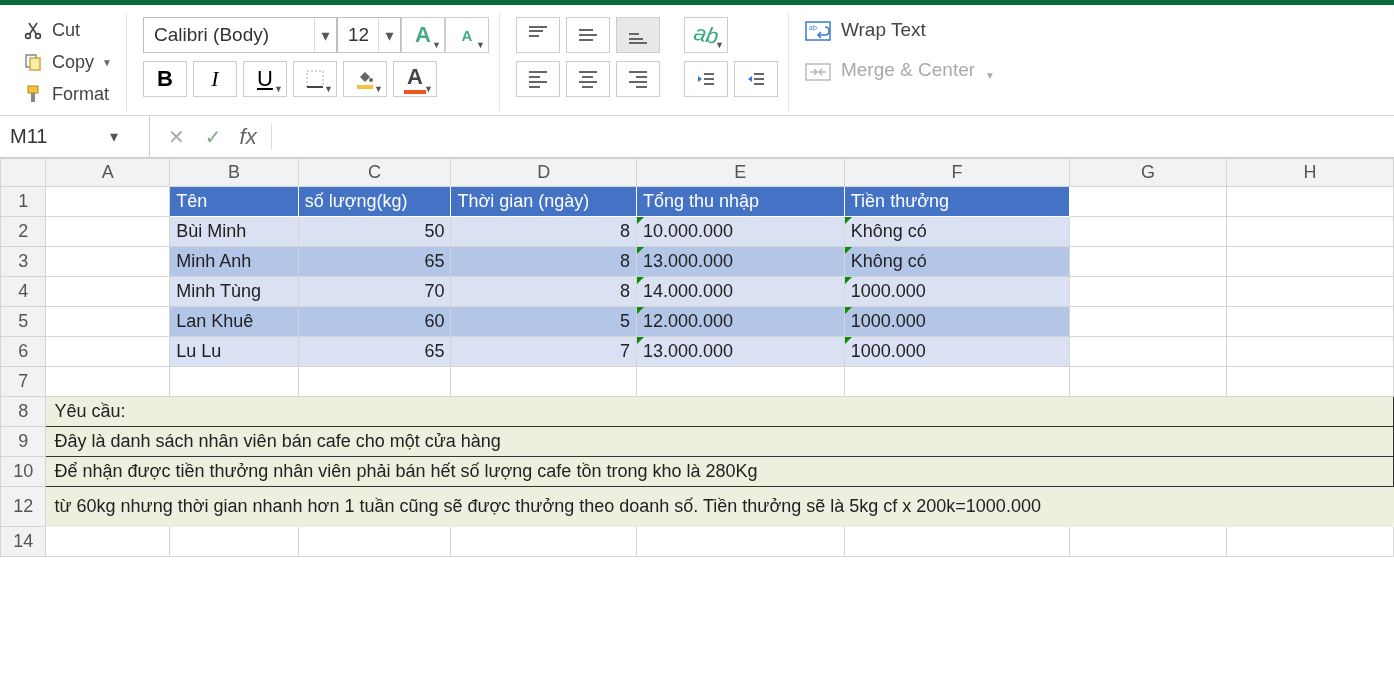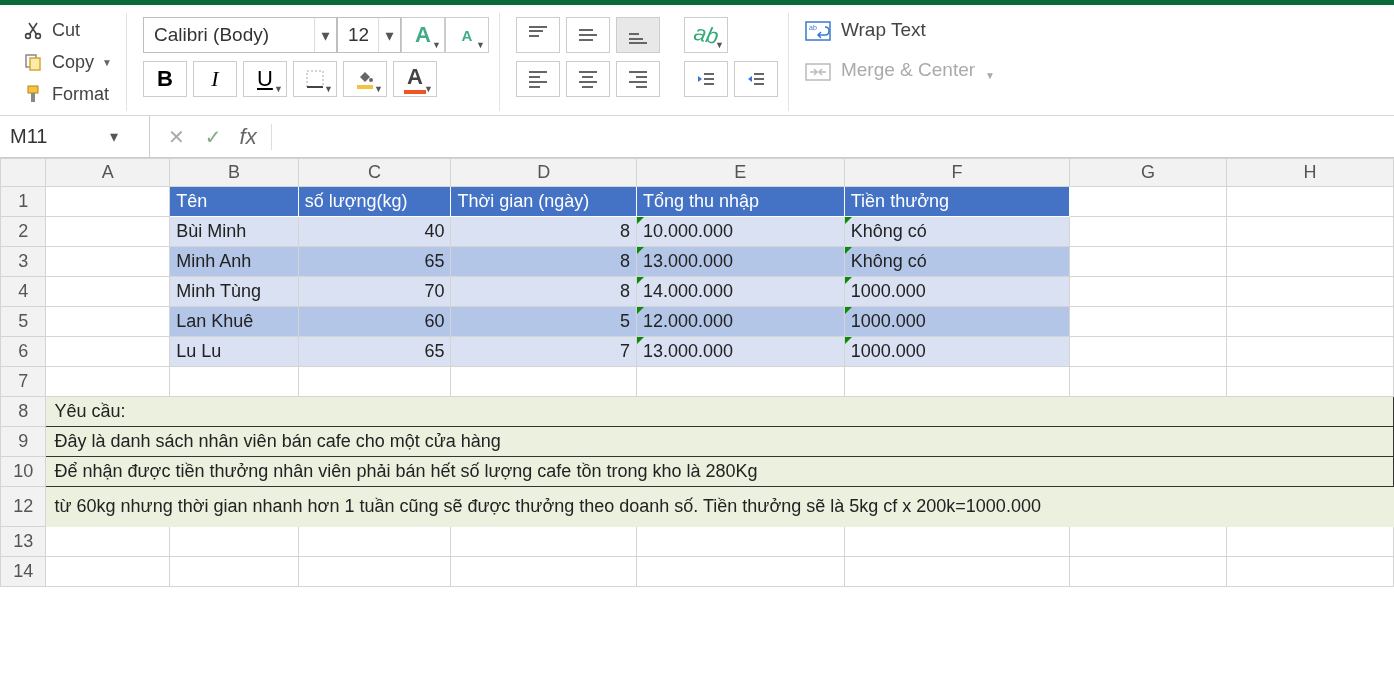--- a/index.html
+++ b/index.html
@@ -295,21 +295,21 @@
           <td class="hdr">Thời gian (ngày)</td>
           <td class="hdr">Tổng thu nhập</td>
           <td class="hdr">Tiền thưởng</td>
           <td class=""></td>
           <td class=""></td>
         </tr>
         <tr>
           <th>2</th>
           <td class=""></td>
           <td class="lt">Bùi Minh</td>
-          <td class="lt r">40</td>
+          <td class="lt r">50</td>
           <td class="lt r">8</td>
           <td class="lt gmark">10.000.000</td>
           <td class="lt gmark">Không có</td>
           <td class=""></td>
           <td class=""></td>
         </tr>
         <tr>
           <th>3</th>
           <td class=""></td>
           <td class="md">Minh Anh</td>
@@ -374,31 +374,20 @@
         </tr>
         <tr>
           <th>10</th>
           <td class="notebox-outer" colspan="8" style="background: rgb(235, 241, 222); padding: 3px 8px; border-top: none; border-right-color: rgb(51, 51, 51); border-bottom: none; border-left-color: rgb(51, 51, 51);">Để nhận được tiền thưởng nhân viên phải bán hết số lượng cafe tồn trong kho là 280Kg</td>
         </tr>
         <tr>
           <th>12</th>
           <td class="" colspan="8" style="background: rgb(235, 241, 222); padding: 9px 8px; border-color: rgb(235, 241, 222); margin-top: 21px;">từ 60kg nhưng thời gian nhanh hơn 1 tuần cũng sẽ được thưởng theo doanh số. Tiền thưởng sẽ là 5kg cf x 200k=1000.000</td>
         </tr>
         <tr>
-          <th>13</th>
-          <td class=""></td>
-          <td class=""></td>
-          <td class=""></td>
-          <td class=""></td>
-          <td class=""></td>
-          <td class=""></td>
-          <td class=""></td>
-          <td class=""></td>
-        </tr>
-        <tr>
           <th>14</th>
           <td class=""></td>
           <td class=""></td>
           <td class=""></td>
           <td class=""></td>
           <td class=""></td>
           <td class=""></td>
           <td class=""></td>
           <td class=""></td>
         </tr>

